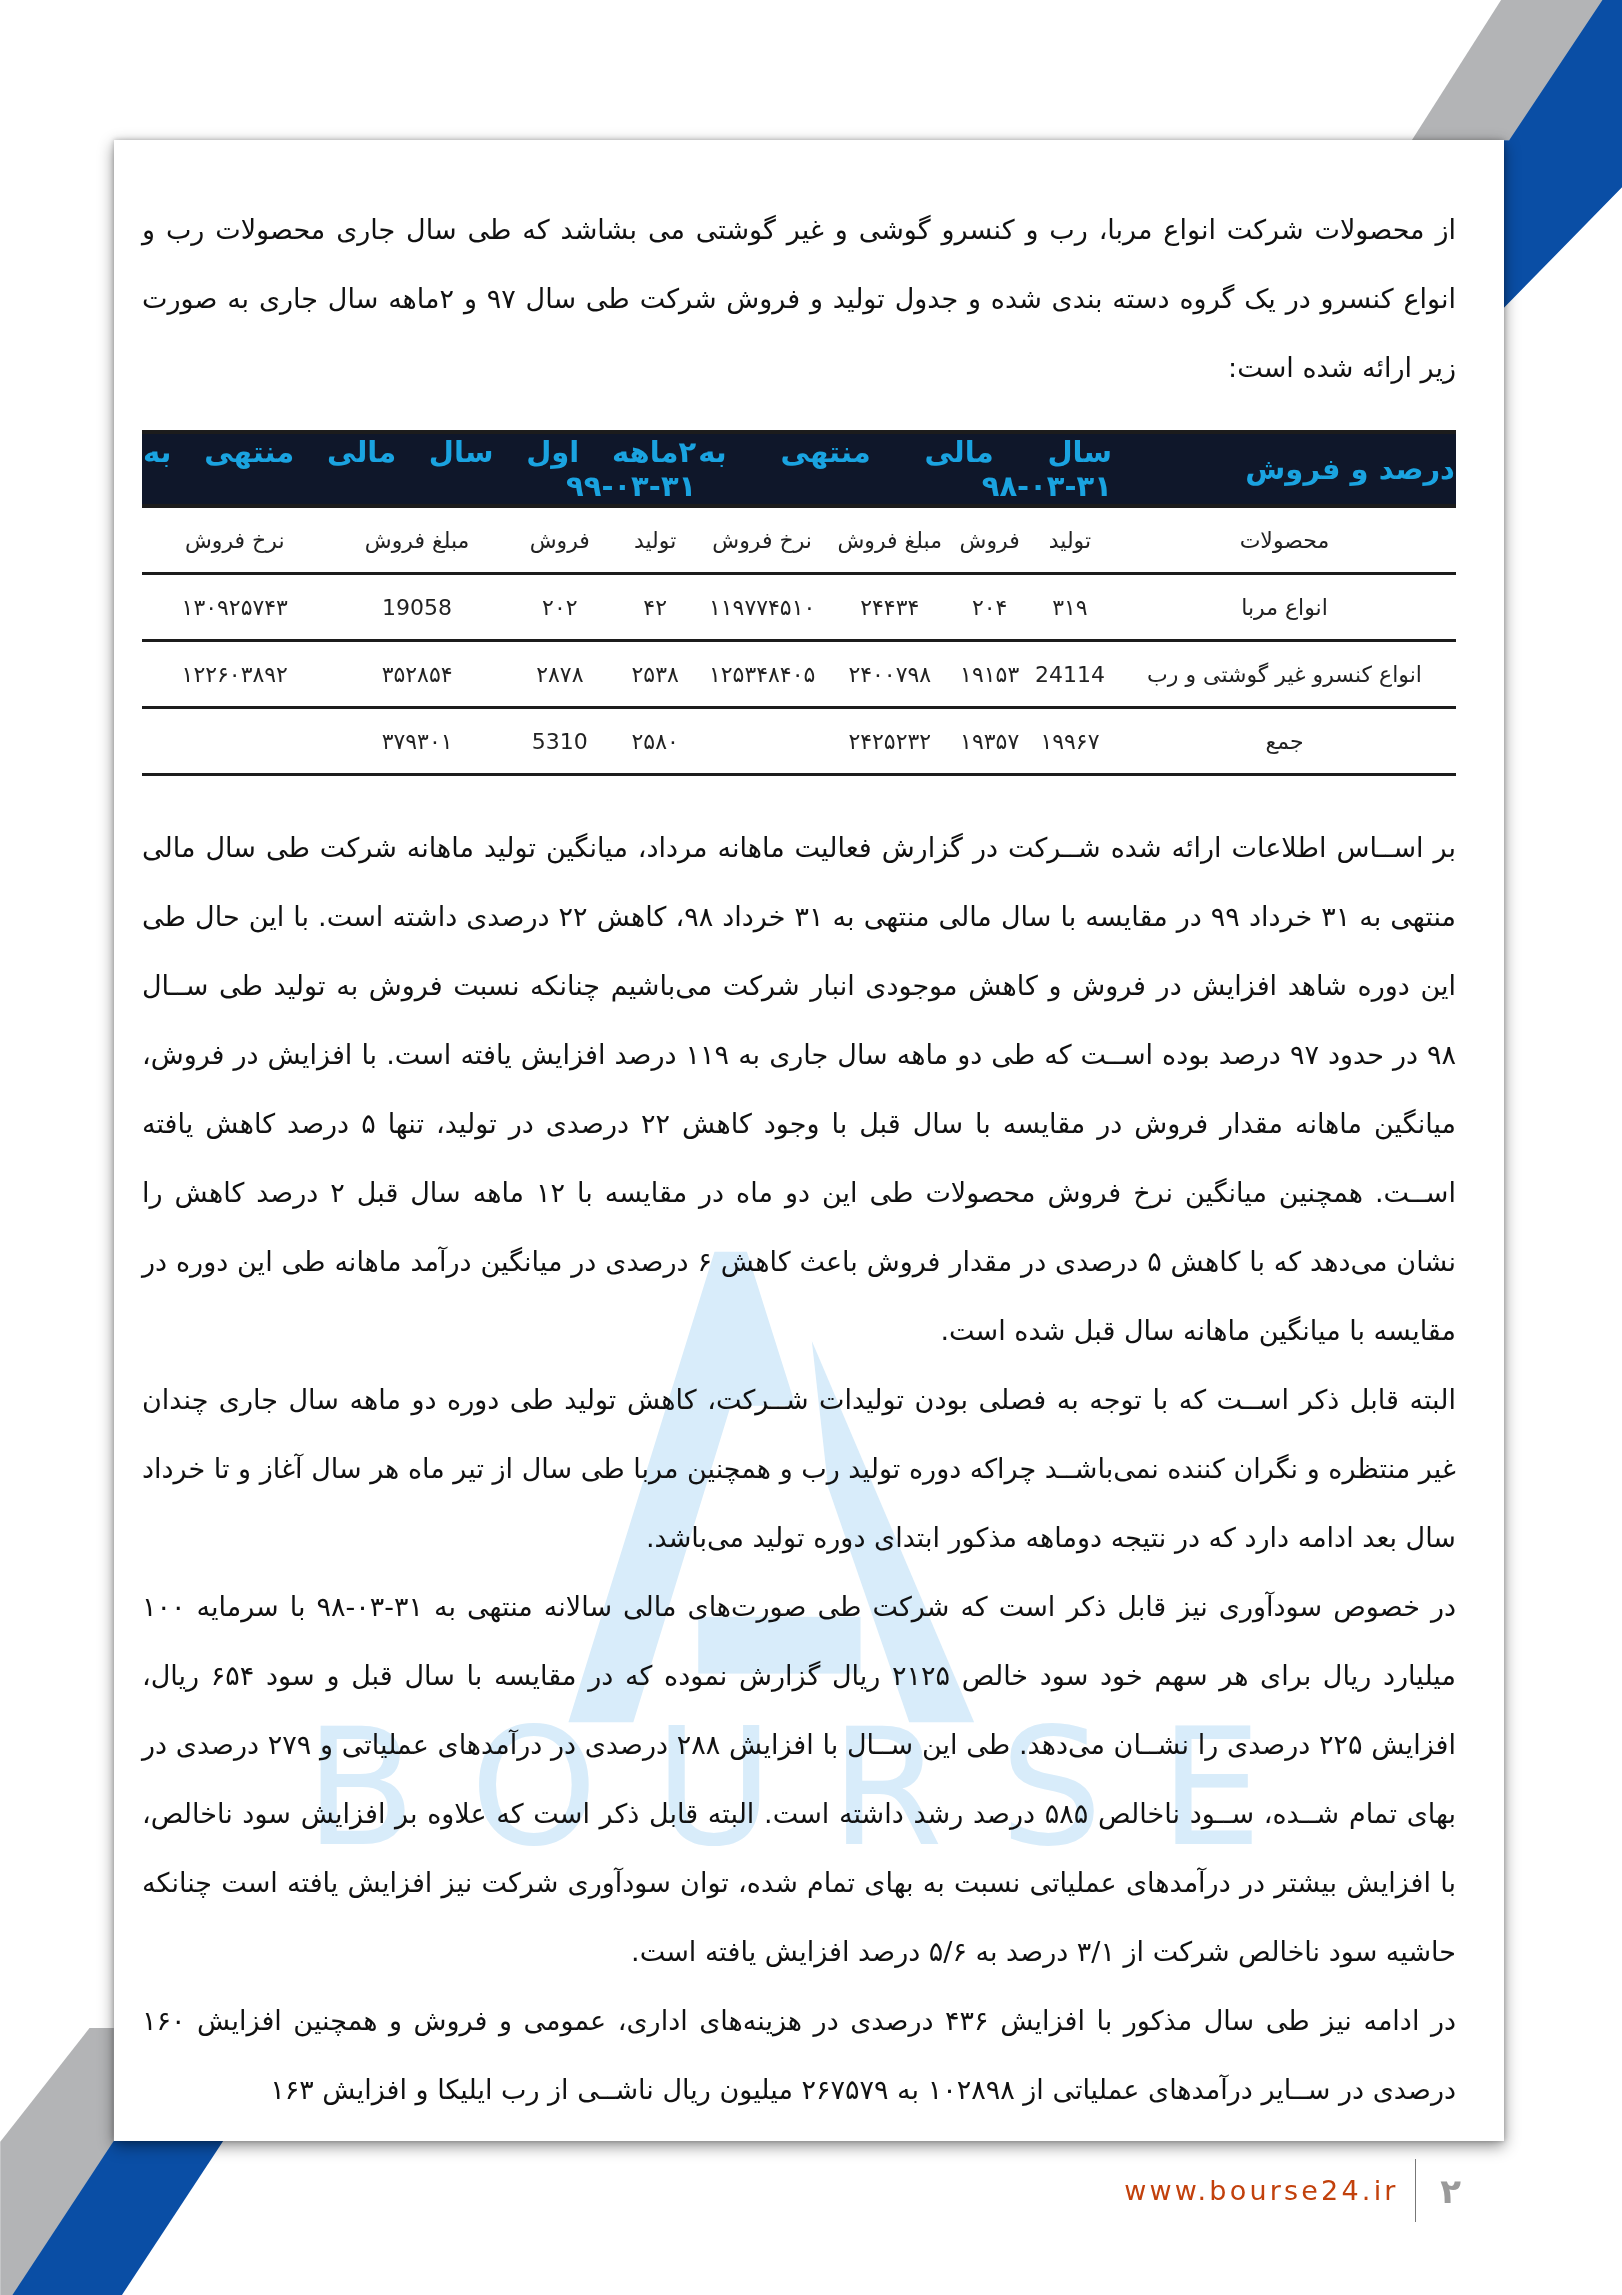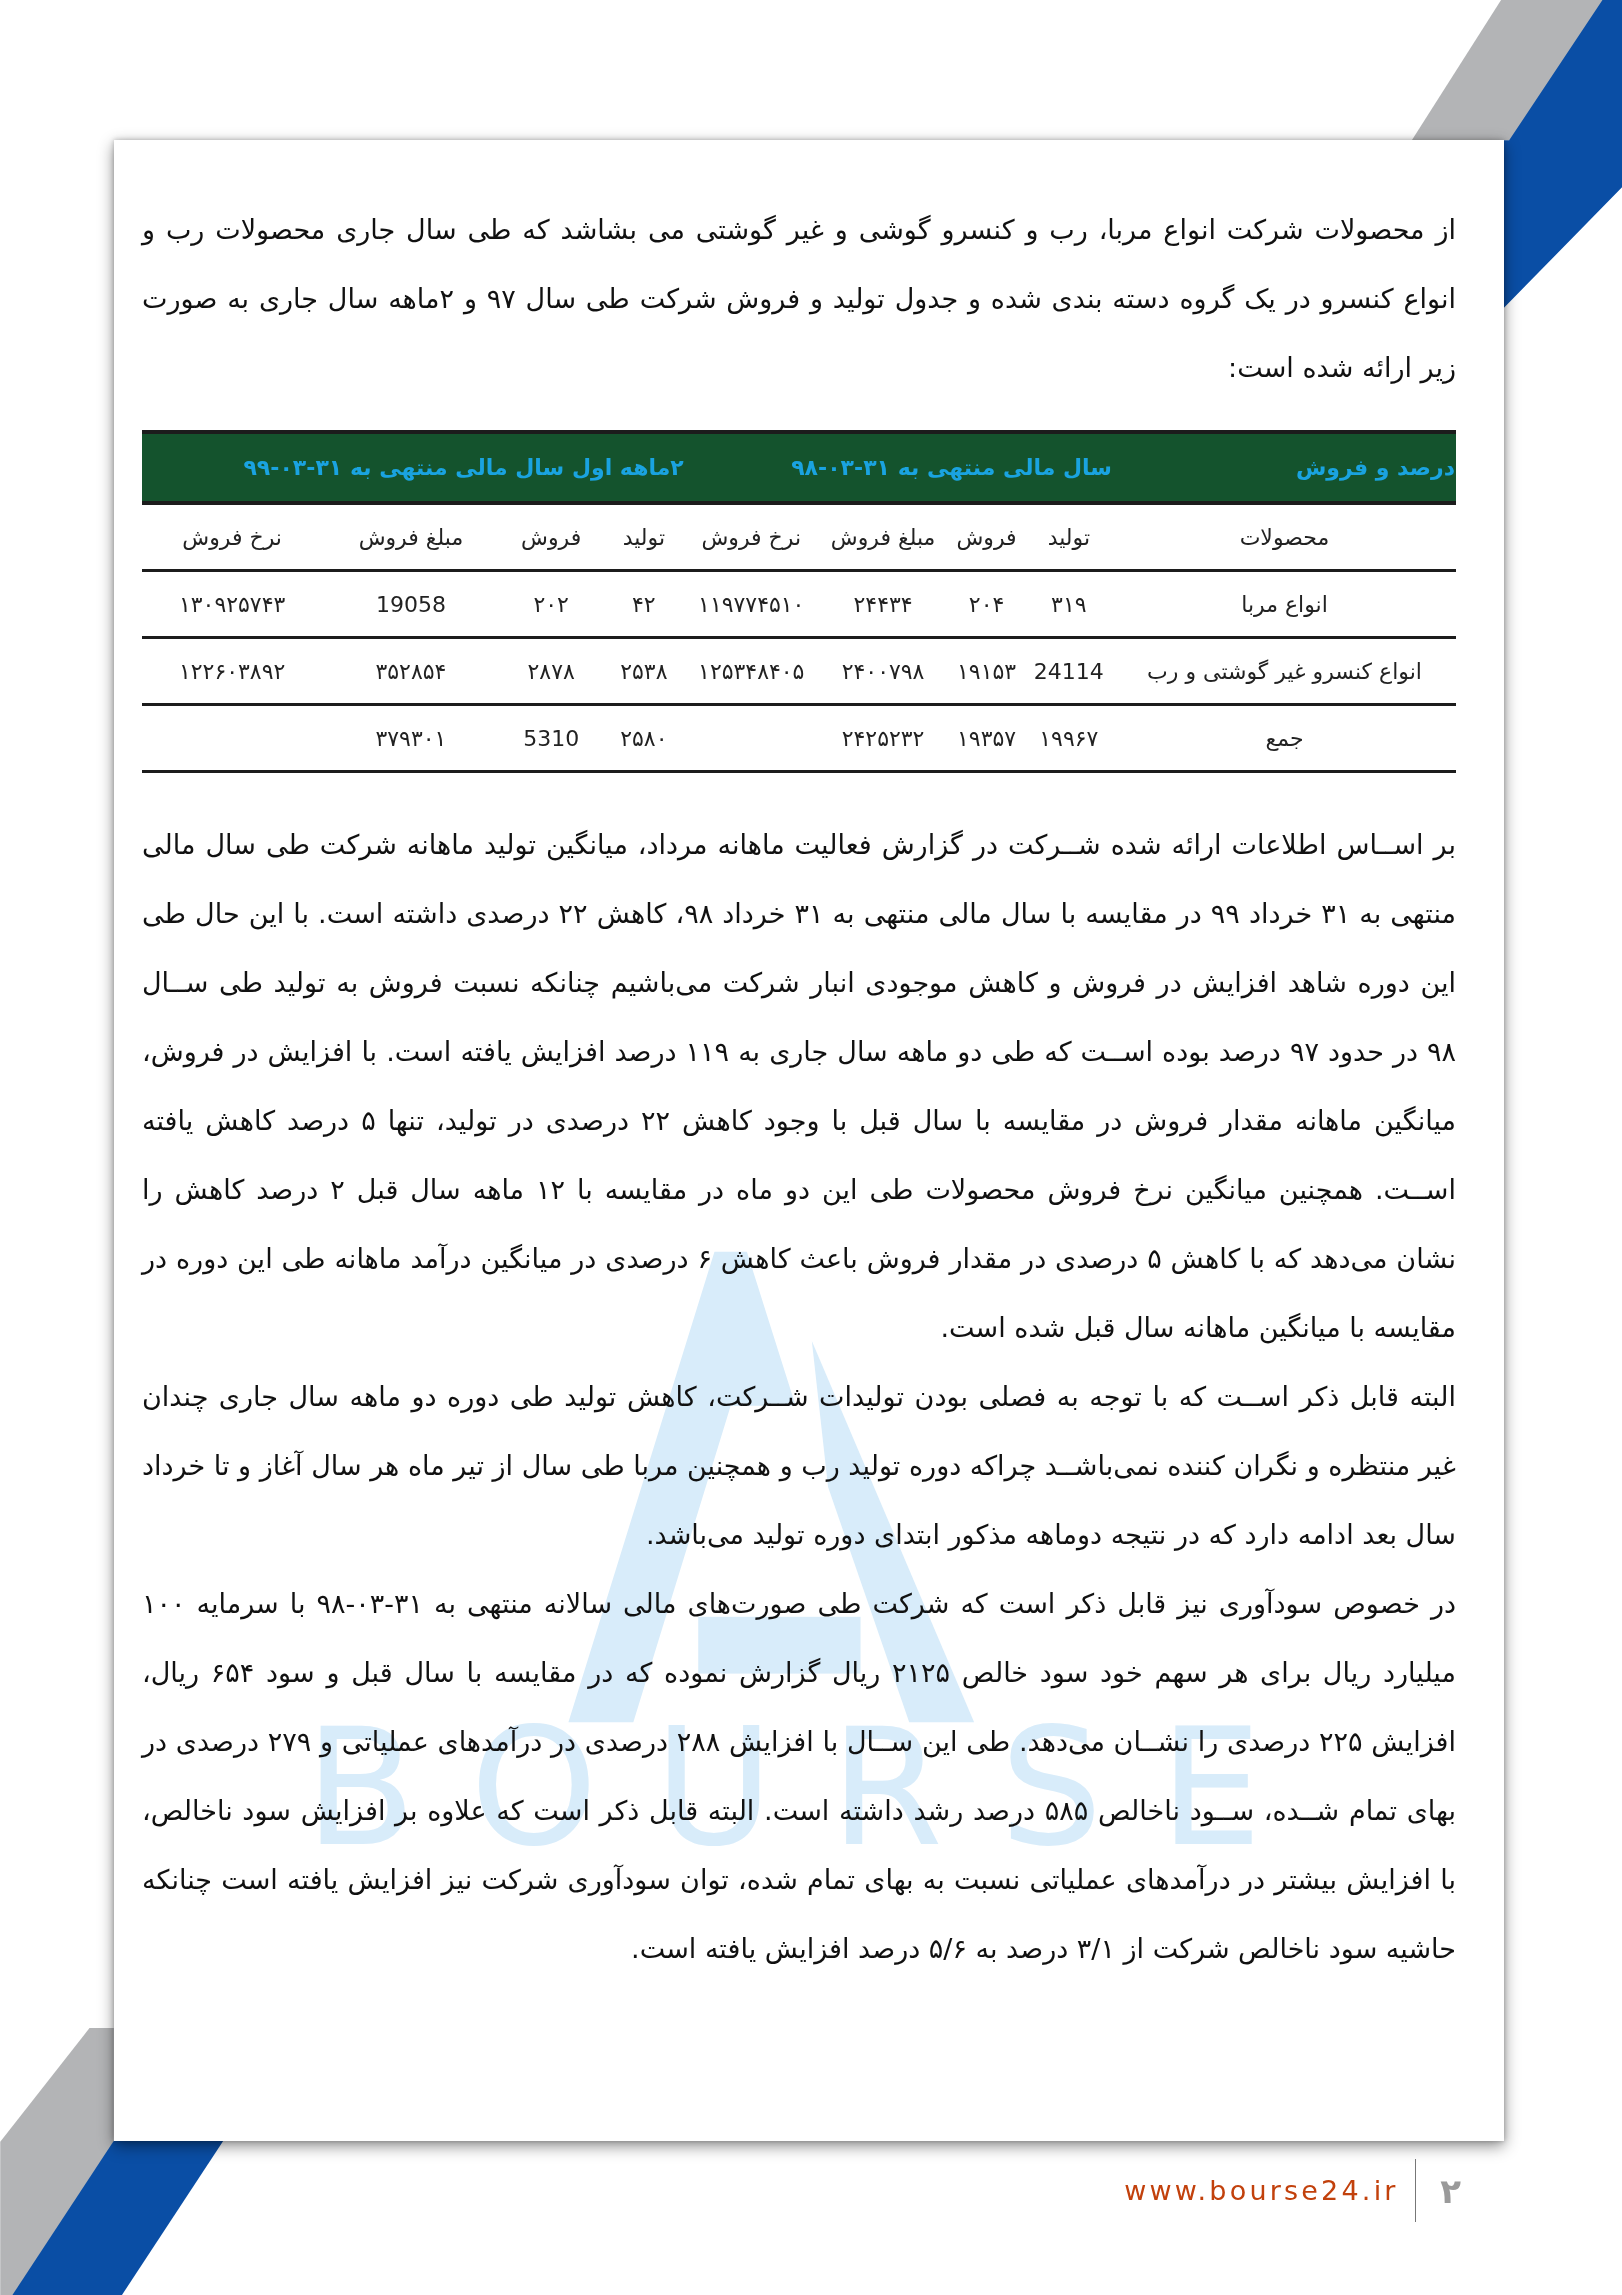--- a/index.html
+++ b/index.html
@@ -25,21 +25,21 @@
     font-size: 27px; line-height: 69px; margin: 0;
     text-align-last: right;
   }
   .intro { margin-top: 55px; }
 
   table.data {
     width: 1314px; border-collapse: collapse; margin-top: 28px; margin-bottom: 37px;
     direction: rtl; font-size: 22px; color: #222;
   }
   table.data th.group {
-    background: #14532d; color: #1aa3e0; font-weight: bold; font-size: 22px;
+    background: #0f172a; color: #1aa3e0; font-weight: bold; font-size: 29px;
     height: 65px; border-top: 4px solid #1c1c1c; border-bottom: 4px solid #1c1c1c;
   }
   table.data td {
     text-align: center; height: 62px; border-bottom: 3.2px solid #1c1c1c;
   }
   table.data tr.subhead td { height: 62px; }
   table.data td.product { width: 341px; }
 
   .footer {
     position: absolute; top: 2159px; right: 162px; height: 63px;
@@ -124,20 +124,21 @@
           <td>5310</td>
           <td>۳۷۹۳۰۱</td>
           <td></td>
         </tr>
       </tbody>
     </table>
 
     <p class="para">بر اســاس اطلاعات ارائه شده شــرکت در گزارش فعالیت ماهانه مرداد، میانگین تولید ماهانه شرکت طی سال مالی منتهی به ۳۱ خرداد ۹۹ در مقایسه با سال مالی منتهی به ۳۱ خرداد ۹۸، کاهش ۲۲ درصدی داشته است. با این حال طی این دوره شاهد افزایش در فروش و کاهش موجودی انبار شرکت می‌باشیم چنانکه نسبت فروش به تولید طی ســال ۹۸ در حدود ۹۷ درصد بوده اســت که طی دو ماهه سال جاری به ۱۱۹ درصد افزایش یافته است. با افزایش در فروش، میانگین ماهانه مقدار فروش در مقایسه با سال قبل با وجود کاهش ۲۲ درصدی در تولید، تنها ۵ درصد کاهش یافته اســت. همچنین میانگین نرخ فروش محصولات طی این دو ماه در مقایسه با ۱۲ ماهه سال قبل ۲ درصد کاهش را نشان می‌دهد که با کاهش ۵ درصدی در مقدار فروش باعث کاهش ۶ درصدی در میانگین درآمد ماهانه طی این دوره در مقایسه با میانگین ماهانه سال قبل شده است.</p>
     <p class="para">البته قابل ذکر اســت که با توجه به فصلی بودن تولیدات شــرکت، کاهش تولید طی دوره دو ماهه سال جاری چندان غیر منتظره و نگران کننده نمی‌باشــد چراکه دوره تولید رب و همچنین مربا طی سال از تیر ماه هر سال آغاز و تا خرداد سال بعد ادامه دارد که در نتیجه دوماهه مذکور ابتدای دوره تولید می‌باشد.</p>
     <p class="para">در خصوص سودآوری نیز قابل ذکر است که شرکت طی صورت‌های مالی سالانه منتهی به ۳۱-۰۳-۹۸ با سرمایه ۱۰۰ میلیارد ریال برای هر سهم خود سود خالص ۲۱۲۵ ریال گزارش نموده که در مقایسه با سال قبل و سود ۶۵۴ ریال، افزایش ۲۲۵ درصدی را نشــان می‌دهد. طی این ســال با افزایش ۲۸۸ درصدی در درآمدهای عملیاتی و ۲۷۹ درصدی در بهای تمام شــده، ســود ناخالص ۵۸۵ درصد رشد داشته است. البته قابل ذکر است که علاوه بر افزایش سود ناخالص، با افزایش بیشتر در درآمدهای عملیاتی نسبت به بهای تمام شده، توان سودآوری شرکت نیز افزایش یافته است چنانکه حاشیه سود ناخالص شرکت از ۳/۱ درصد به ۵/۶ درصد افزایش یافته است.</p>
+    <p class="para">در ادامه نیز طی سال مذکور با افزایش ۴۳۶ درصدی در هزینه‌های اداری، عمومی و فروش و همچنین افزایش ۱۶۰ درصدی در ســایر درآمدهای عملیاتی از ۱۰۲۸۹۸ به ۲۶۷۵۷۹ میلیون ریال ناشــی از رب ایلیکا و افزایش ۱۶۳</p>
   </div>
 </div>
 
 <div class="footer">
   <span class="url">www.bourse24.ir</span>
   <span class="sep"></span>
   <span class="pageno">۲</span>
 </div>
 
 

